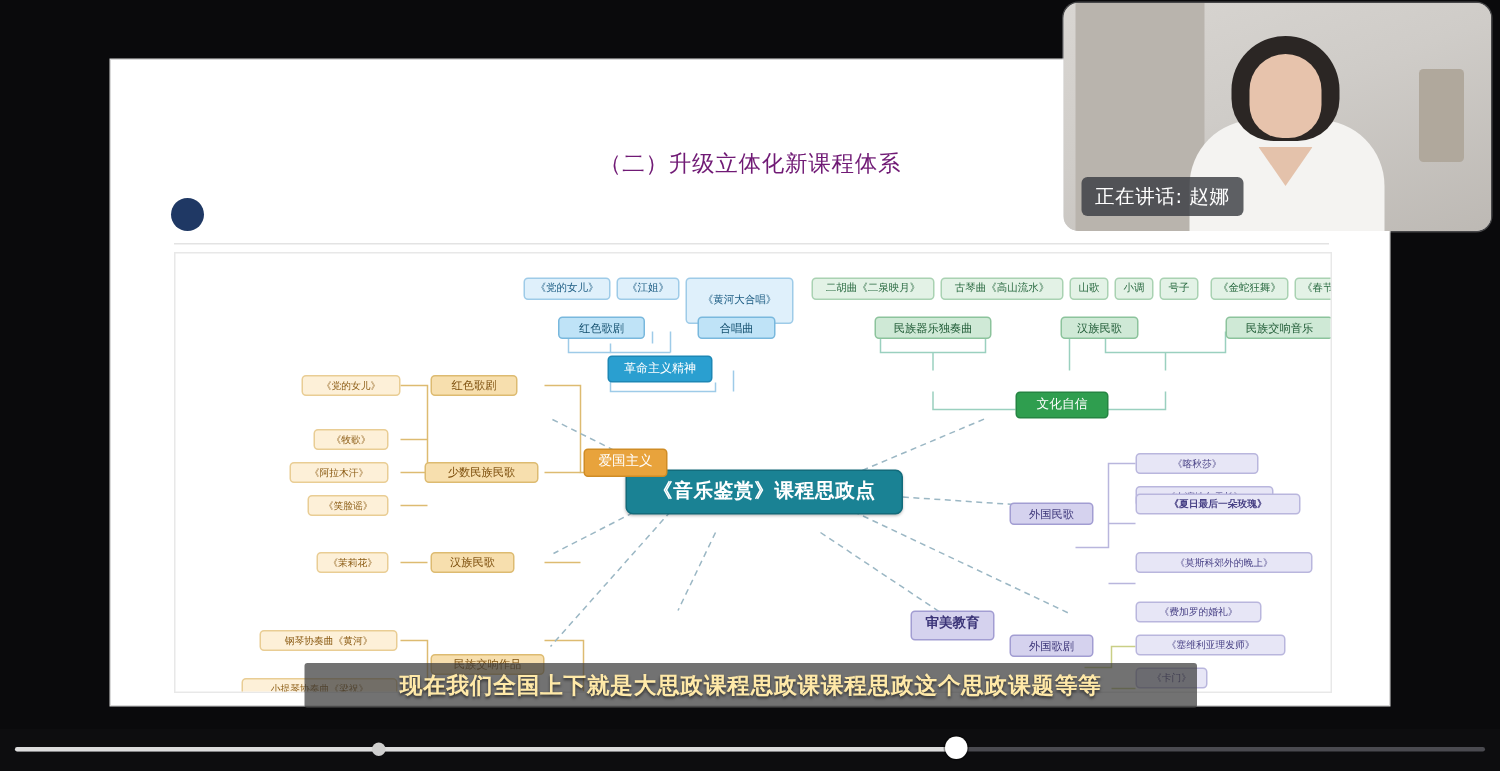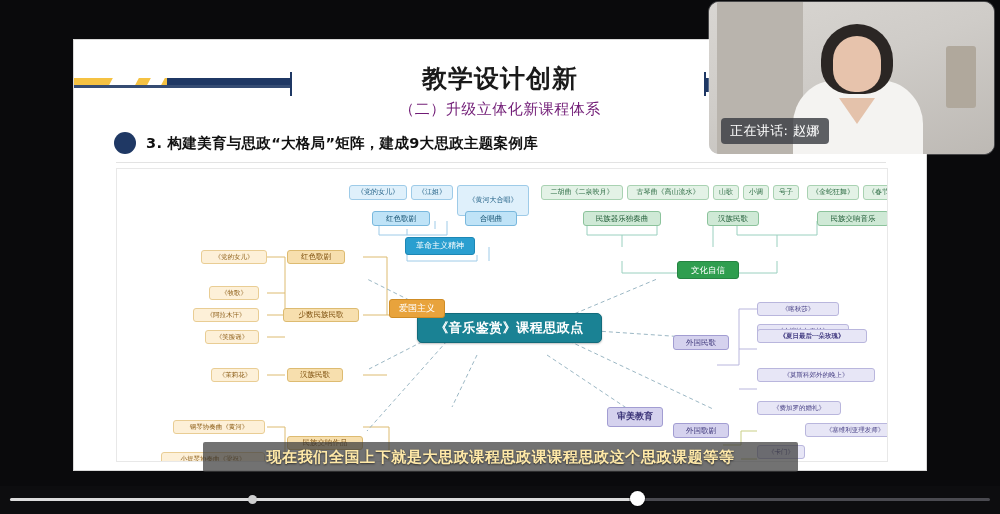--- a/index.html
+++ b/index.html
@@ -90,43 +90,25 @@
 </style>
 </head>
 <body>
 
 <div id="app">
   <div class="player-bg"></div>
 
   <div class="slide-stage">
     <div class="slide">
 
-      <div class="title-row">
-        <div class="deco deco-left">
-          <div class="bar bar-y" style="left:0;top:0;width:96px;"></div>
-          <div class="bar bar-n" style="left:96px;top:0;width:124px;"></div>
-          <div class="bar bar-w" style="left:40px;top:0;width:26px;transform:skewX(-28deg);"></div>
-          <div class="bar bar-w" style="left:78px;top:0;width:14px;transform:skewX(-28deg);"></div>
-          <div class="bar bar-n" style="left:0;top:7px;width:220px;height:3px;opacity:.9;"></div>
-          <div class="endcap" style="right:-1px;"></div>
-        </div>
-        <div class="slide-title">教学设计创新</div>
-        <div class="deco deco-right">
-          <div class="bar bar-n" style="left:0;top:0;width:8px;height:14px;"></div>
-          <div class="bar bar-y" style="left:8px;top:1px;width:212px;"></div>
-          <div class="bar bar-n" style="left:8px;top:8px;width:212px;height:3px;opacity:.85;"></div>
-          <div class="endcap" style="left:0;"></div>
-        </div>
-      </div>
 
       <div class="subtitle">（二）升级立体化新课程体系</div>
 
       <div class="bullet-row">
         <div class="bullet-dot"></div>
-        <div class="bullet-text">3. 构建美育与思政“大格局”矩阵，建成9大思政主题案例库</div>
       </div>
 
       <div class="hairline"></div>
 
       <div class="map">
         <svg width="770" height="292">
           <g fill="none" stroke="#9ecbe8" stroke-width="1">
             <path d="M290,60 L290,66 L330,66 M330,66 L330,52"></path>
             <path d="M262,52 L262,66 L290,66"></path>
             <path d="M318,52 L318,60"></path>
@@ -231,21 +213,21 @@
 
         <div class="node n-orange-d" style="left:276px;top:292px;width:56px;height:19px;font-size:9px;">卓越创新</div>
 
         <div class="node n-purple-l" style="left:640px;top:133px;width:82px;height:14px;font-size:6.5px;">《喀秋莎》</div>
         <div class="node n-purple-l" style="left:640px;top:155px;width:92px;height:14px;font-size:6.5px;">《友谊地久天长》</div>
         <div class="node n-purple-l" style="left:640px;top:160px;width:110px;height:14px;font-size:6.5px;font-weight:bold;">《夏日最后一朵玫瑰》</div>
         <div class="node n-purple-l" style="left:640px;top:199px;width:118px;height:14px;font-size:6.5px;">《莫斯科郊外的晚上》</div>
         <div class="node n-purple-m" style="left:556px;top:166px;width:56px;height:15px;font-size:7.5px;">外国民歌</div>
 
         <div class="node n-purple-l" style="left:640px;top:232px;width:84px;height:14px;font-size:6.5px;">《费加罗的婚礼》</div>
-        <div class="node n-purple-l" style="left:640px;top:254px;width:100px;height:14px;font-size:6.5px;margin-left:48px;">《塞维利亚理发师》</div>
+        <div class="node n-purple-l" style="left:640px;top:254px;width:100px;height:14px;font-size:6.5px;">《塞维利亚理发师》</div>
         <div class="node n-purple-l" style="left:640px;top:276px;width:48px;height:14px;font-size:6.5px;">《卡门》</div>
         <div class="node n-purple-m" style="left:556px;top:254px;width:56px;height:15px;font-size:7.5px;">外国歌剧</div>
 
         <div class="node n-purple-m" style="left:490px;top:238px;width:56px;height:20px;font-size:9px;font-weight:700;">审美教育</div>
 
       </div>
 
     </div>
   </div>
 

